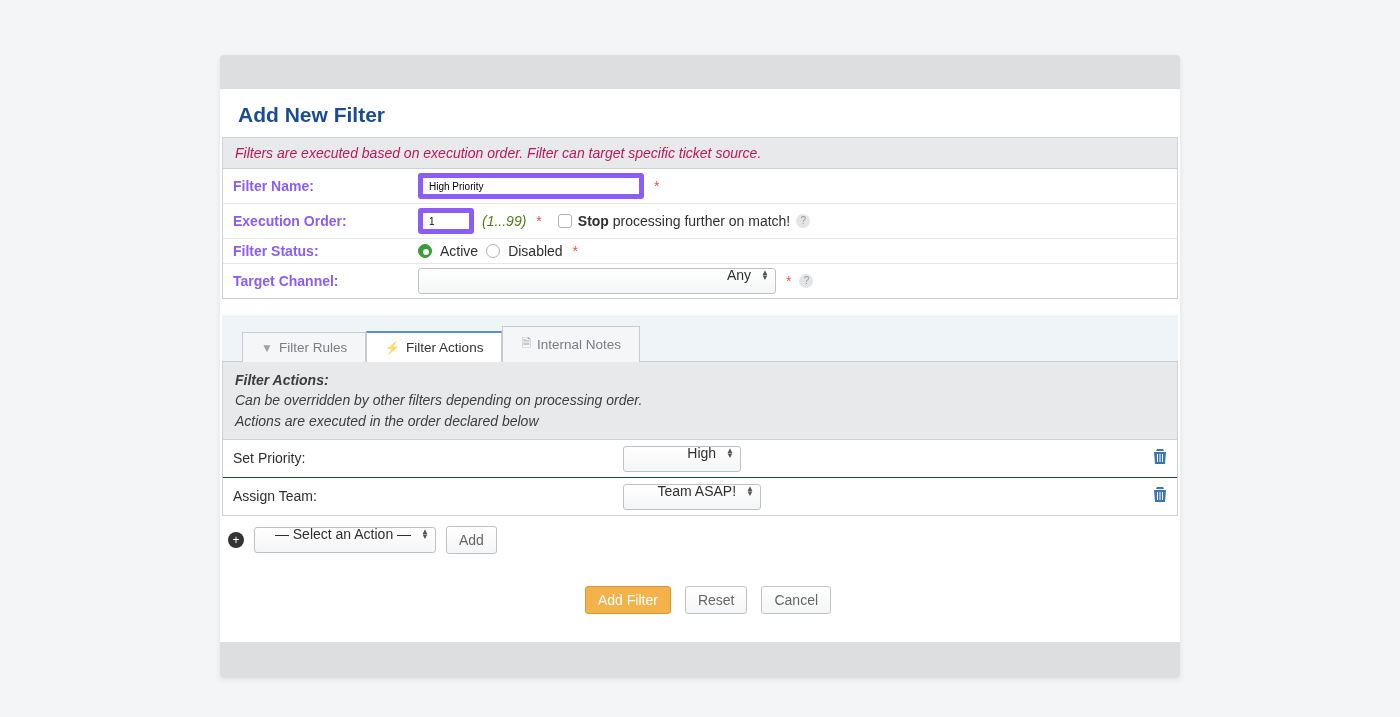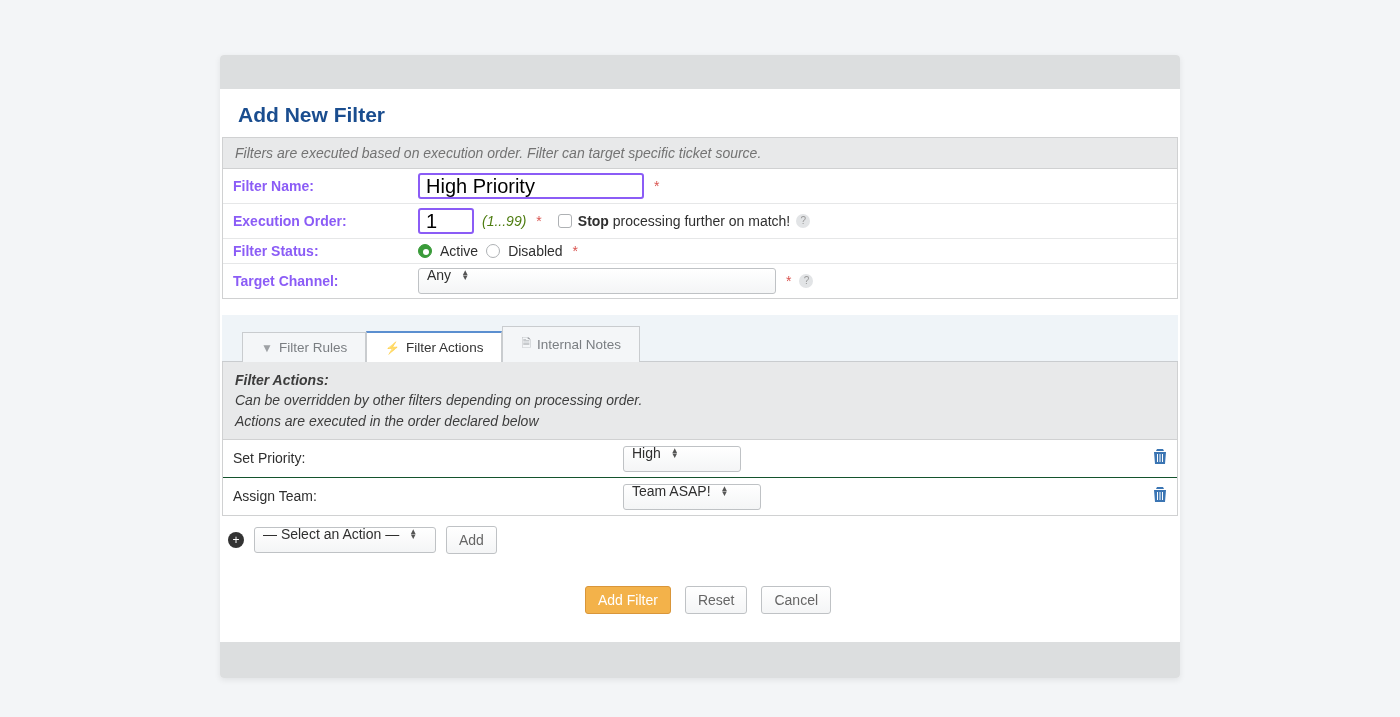--- a/index.html
+++ b/index.html
@@ -30,21 +30,21 @@
     color: #1a4d8f;
     font-size: 21px;
     font-weight: 700;
     padding: 14px 18px 10px 18px;
   }
   .info-banner {
     background: #e8e9ea;
     border: 1px solid #d0d1d2;
     padding: 7px 12px;
     font-style: italic;
-    color: #737373;
+    color: #be185d;
     margin: 0 2px;
   }
   .fields {
     border: 1px solid #d0d1d2;
     border-top: none;
     margin: 0 2px;
   }
   .frow {
     display: flex;
     align-items: center;
@@ -58,24 +58,24 @@
     color: #8b5cf6;
   }
   .fval {
     flex: 1;
     display: flex;
     align-items: center;
     gap: 8px;
     flex-wrap: wrap;
   }
   input[type="text"], input[type="number"] {
-    border: 2px solid #8b5cf6;
+    border: 5px solid #8b5cf6;
     border-radius: 3px;
     padding: 4px 6px;
-    font-size: 20px;
+    font-size: 10px;
     height: 26px;
   }
   .req { color: #d9534f; margin-left: 2px; }
   .hint { color: #4d7c0f; font-style: italic; }
   .checkbox-placeholder, .radio-placeholder {
     display: inline-block;
     width: 14px; height: 14px;
     border: 1px solid #aeb1b4;
     border-radius: 3px;
     background: #fff;
@@ -102,21 +102,21 @@
     border-radius: 50%;
     background: #e2e4e6;
     color: #999;
     font-size: 10px;
     line-height: 14px;
     text-align: center;
   }
   .select {
     display: inline-flex;
     align-items: center;
-    justify-content: flex-start;
+    justify-content: flex-end;
     border: 1px solid #bfc2c5;
     border-radius: 3px;
     background: linear-gradient(#fff,#f4f5f6);
     padding: 3px 6px 15px 8px;
     height: 26px;
     cursor: pointer;
   }
   .select .caret {
     display: flex;
     flex-direction: column;

